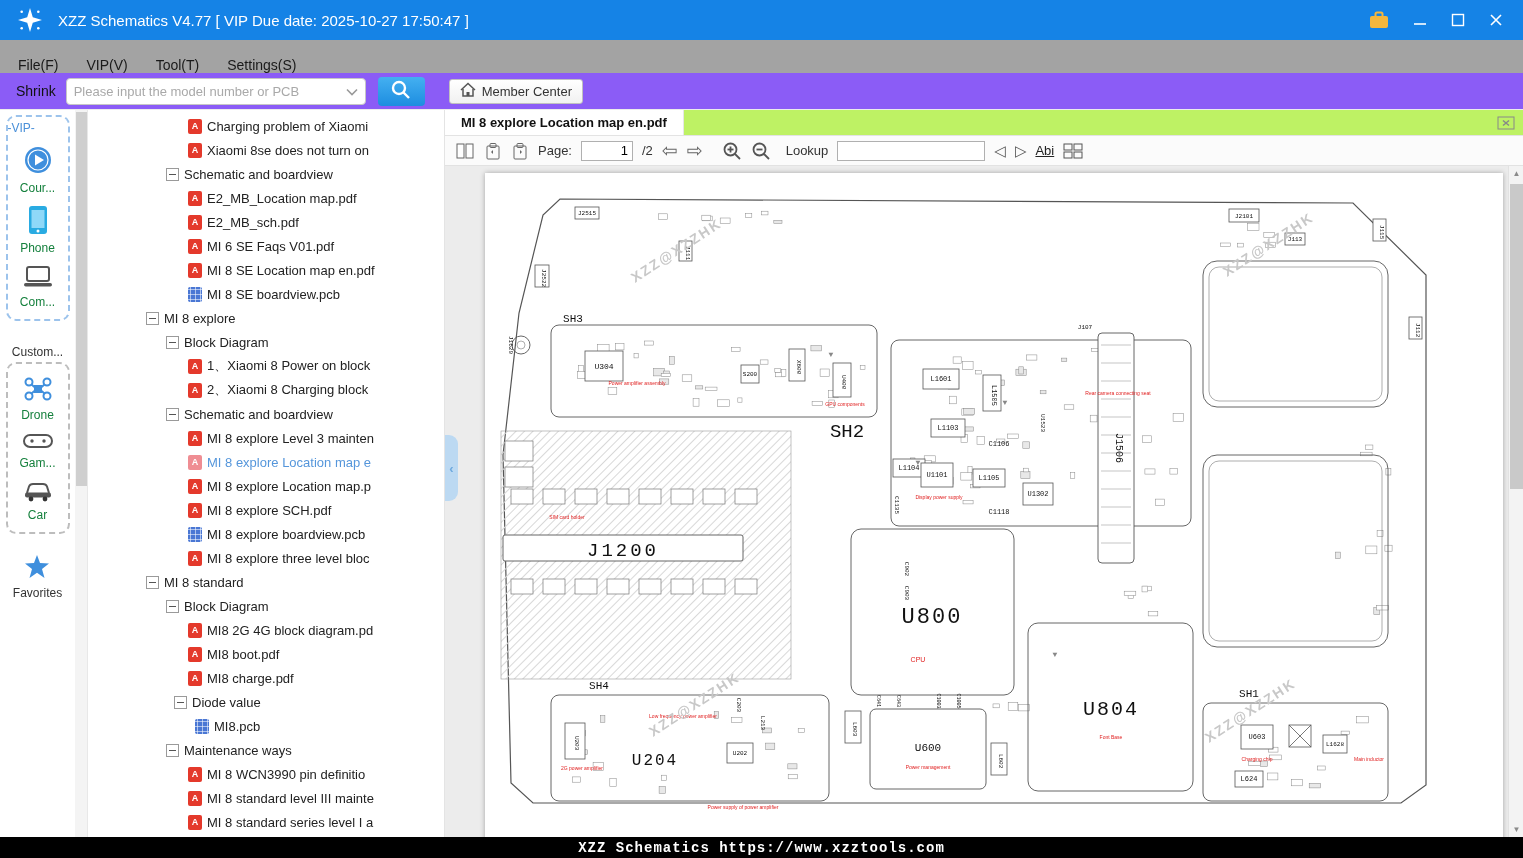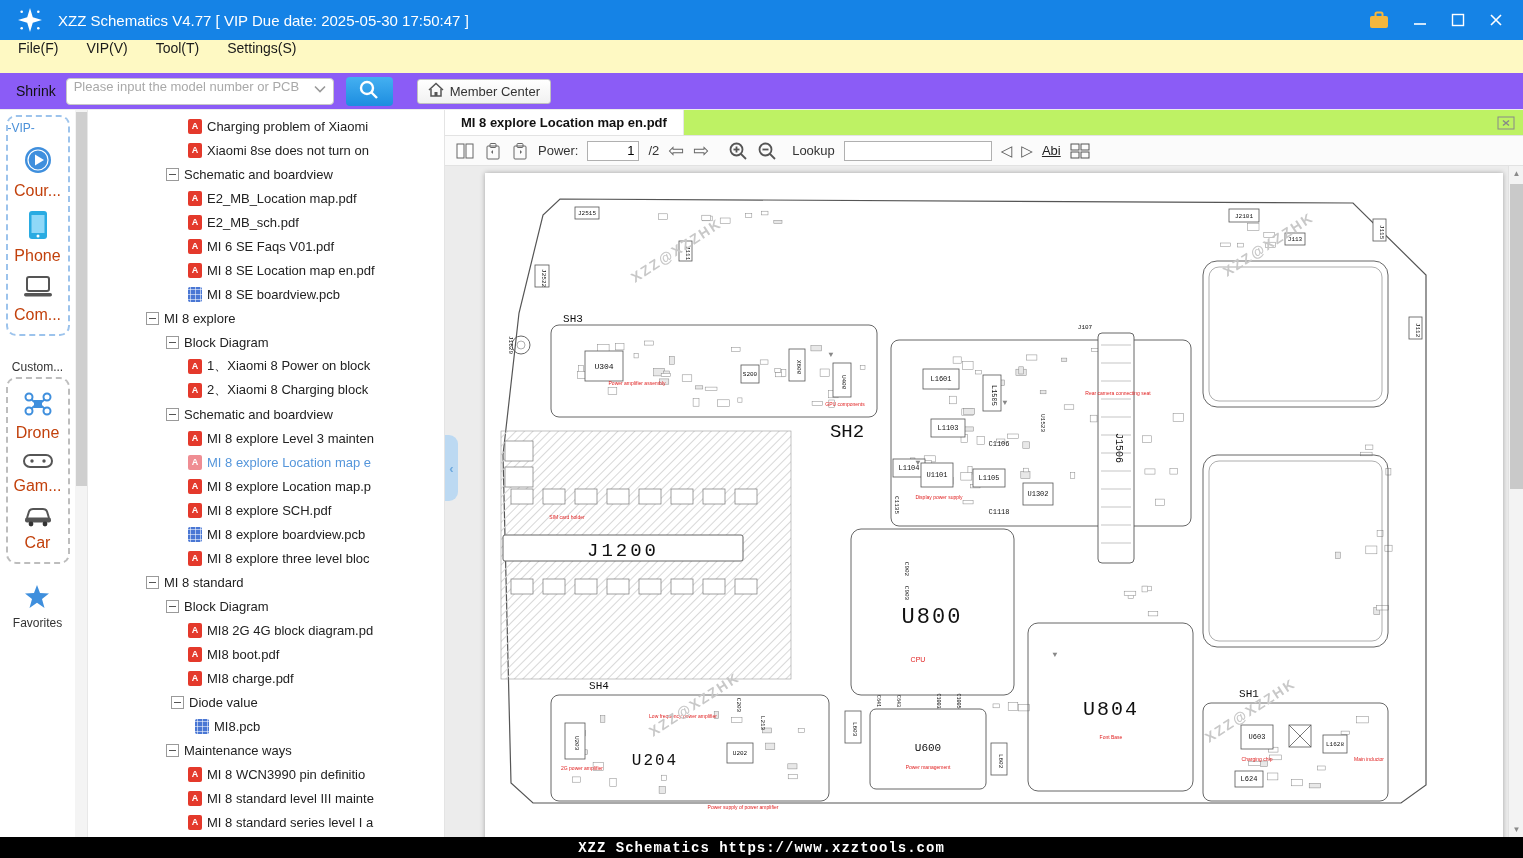--- a/index.html
+++ b/index.html
@@ -6,40 +6,40 @@
   html,body{width:1523px;height:858px;overflow:hidden;font-family:"Liberation Sans",sans-serif;background:#fff;}
 
   
   .titlebar{height:40px;background:#1583e6;display:flex;align-items:center;color:#fff;padding:0 12px;}
   .logo{display:flex;align-items:center;margin:0 6px;}
   .title{font-size:15px;margin-left:10px;flex:1;white-space:nowrap;}
   .win-controls{display:flex;align-items:center;gap:24px;margin-right:8px;}
   .win-btn{background:none;border:none;display:flex;align-items:center;cursor:default;}
 
   
-  .menubar{height:33px;background:#fef9c3;display:flex;align-items:flex-start;gap:28px;padding-left:18px;font-size:14px;color:#1a1a1a;}
+  .menubar{height:33px;background:#a3a3a3;display:flex;align-items:flex-end;gap:28px;padding-left:18px;font-size:14px;color:#1a1a1a;}
   .menu-item{cursor:default;}
 
   
   .toolbar{height:37px;background:#8b5cf6;display:flex;align-items:center;padding-left:6px;border-bottom:1px solid #ececec;}
   .shrink{font-size:14px;color:#111;margin:0 10px;background:none;border:none;}
-  .searchbox{width:268px;height:27px;border:1px solid #c6c6c6;border-radius:4px;display:flex;align-items:flex-start;padding:0 7px;background:#fff;}
+  .searchbox{width:300px;height:27px;border:1px solid #c6c6c6;border-radius:4px;display:flex;align-items:center;padding:0 7px;background:#fff;}
   .searchbox input{flex:1;border:none;outline:none;font-size:13px;color:#333;background:transparent;}
   .searchbox input::placeholder{color:#a9a9a9;}
   .search-btn{width:47px;height:29px;margin-left:12px;border:none;border-radius:4px;background:linear-gradient(#44b0f1,#1d8de0);display:flex;align-items:center;justify-content:center;}
   .member-btn{margin-left:24px;height:25px;display:flex;align-items:center;gap:6px;padding:0 10px;border:1px solid #c0c0c0;border-radius:3px;background:linear-gradient(#ffffff,#f1f1f1);font-size:13px;color:#333;}
 
   
   .content{display:flex;height:727px;}
 
   
   .leftbar{width:75px;background:#fff;flex:none;display:flex;flex-direction:column;align-items:center;padding-top:5px;}
   .vipbox{width:64px;border:2px dashed #9cc3ec;border-radius:10px;padding:4px 0 10px;text-align:left;}
   .viplabel{color:#4a90d9;font-size:12px;}
-  .sb-item{margin-top:10px;display:flex;flex-direction:column;align-items:center;gap:3px;font-size:16px;color:#c2410c;}
+  .sb-item{margin-top:10px;display:flex;flex-direction:column;align-items:center;gap:3px;font-size:12px;color:#15803d;}
   .customlabel{margin-top:24px;font-size:12px;color:#333;}
   .custombox{width:64px;border:2px dashed #bdbdbd;border-radius:10px;padding:2px 0 10px;text-align:center;margin-top:3px;}
   .favbox{margin-top:20px;display:flex;flex-direction:column;align-items:center;gap:3px;font-size:12px;color:#333;}
 
   
   .tree-panel{width:370px;flex:none;position:relative;background:#fff;border-right:1px solid #e4e4e4;overflow:hidden;}
   .tree-scroll{position:absolute;left:0;top:0;bottom:0;width:13px;background:#f4f4f4;border-right:1px solid #e8e8e8;}
   .tree-thumb{position:absolute;left:1px;top:2px;width:11px;height:374px;background:#cfcfcf;}
   #tree-items{margin-left:14px;padding-top:4px;}
   .trow{height:24px;display:flex;align-items:center;gap:5px;font-size:13px;color:#222;white-space:nowrap;overflow:hidden;}
@@ -82,21 +82,21 @@
 <div class="titlebar">
   <span class="logo">
     <svg width="24" height="24" viewBox="0 0 26 26" fill="#fff">
         <path d="M13 0 L16 10 L26 13 L16 16 L13 26 L10 16 L0 13 L10 10 Z"></path>
         <circle cx="4" cy="4" r="1.4"></circle>
         <circle cx="22" cy="4" r="1.4"></circle>
         <circle cx="4" cy="22" r="1.4"></circle>
         <circle cx="22" cy="22" r="1.4"></circle>
       </svg>
   </span>
-  <span class="title">XZZ Schematics V4.77 [ VIP Due date: 2025-05-30 17:50:47 ]</span>
+  <span class="title">XZZ Schematics V4.77 [ VIP Due date: 2025-10-27 17:50:47 ]</span>
   <div class="win-controls">
     <button class="win-btn">
       <svg width="20" height="18" viewBox="0 0 20 18">
           <rect x="1" y="5" width="18" height="12" rx="2" fill="#f5b73d"></rect>
           <rect x="6.5" y="1.5" width="7" height="5" rx="1.5" fill="none" stroke="#f5b73d" stroke-width="2"></rect>
         </svg>
     </button>
     <button class="win-btn">
       <svg width="14" height="14">
           <line x1="1" y1="11" x2="13" y2="11" stroke="#fff" stroke-width="1.6"></line>
@@ -320,21 +320,21 @@
           <span class="tlabel">MI8 2G 4G block diagram.pd</span>
         </div>
         <div class="trow" style="padding-left: 99px;">
           <span class="ic-pdf">A</span>
           <span class="tlabel">MI8 boot.pdf</span>
         </div>
         <div class="trow" style="padding-left: 99px;">
           <span class="ic-pdf">A</span>
           <span class="tlabel">MI8 charge.pdf</span>
         </div>
-        <div class="trow" style="padding-left: 82px;">
+        <div class="trow" style="padding-left: 53px; margin-left: 32px;">
           <span class="minus"></span>
           <span class="tlabel">Diode value</span>
         </div>
         <div class="trow" style="padding-left: 106px;">
           <span class="ic-pcb"></span>
           <span class="tlabel">MI8.pcb</span>
         </div>
         <div class="trow" style="padding-left: 77px;">
           <span class="minus"></span>
           <span class="tlabel">Maintenance ways</span>
@@ -383,21 +383,21 @@
             <path d="M7 10 L9 8 L9 12 Z" fill="#666" stroke="none"></path>
           </svg>
       </button>
       <button class="pbtn">
         <svg width="18" height="18" viewBox="0 0 18 18" stroke="#666" fill="none">
             <rect x="3" y="4" width="12" height="13" rx="1"></rect>
             <rect x="6" y="1.5" width="6" height="4" rx="1"></rect>
             <path d="M11 10 L9 8 L9 12 Z" fill="#666" stroke="none"></path>
           </svg>
       </button>
-      <span>Power:</span>
+      <span>Page:</span>
       <input class="pg-input" value="1" style="">
       <span>/2</span>
       <button class="pbtn arrow">⇦</button>
       <button class="pbtn arrow">⇨</button>
       <button class="pbtn" style="margin-left:10px">
         <svg width="20" height="20" viewBox="0 0 20 20" stroke="#555" stroke-width="1.8" fill="none">
             <circle cx="8.5" cy="8.5" r="6"></circle>
             <line x1="13" y1="13" x2="18" y2="18"></line>
             <line x1="5.5" y1="8.5" x2="11.5" y2="8.5"></line>
             <line x1="8.5" y1="5.5" x2="8.5" y2="11.5"></line>

